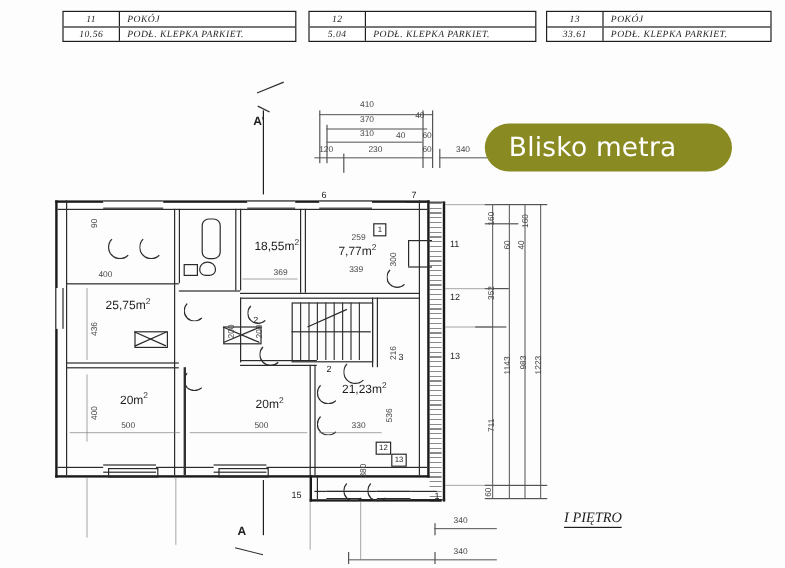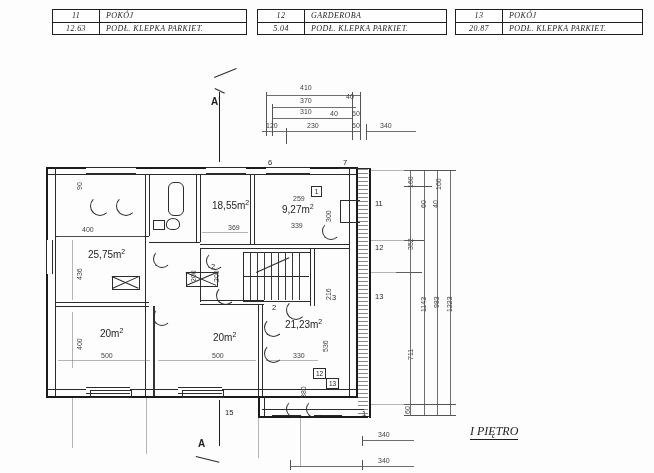--- a/index.html
+++ b/index.html
@@ -133,43 +133,42 @@
 <body style="background: rgb(253, 253, 253);">
 
 <div id="sheet">
 
   <div class="legend-table" style="left:52px;top:9px;width:193px;height:24px;">
     <div class="legend-row top">
       <div class="legend-cell-num">11</div>
       <div class="legend-cell-txt">POKÓJ</div>
     </div>
     <div class="legend-row">
-      <div class="legend-cell-num">12.63</div>
+      <div class="legend-cell-num">10.56</div>
       <div class="legend-cell-txt">PODŁ. KLEPKA PARKIET.</div>
     </div>
   </div>
 
   <div class="legend-table" style="left:257px;top:9px;width:188px;height:24px;">
     <div class="legend-row top">
       <div class="legend-cell-num">12</div>
-      <div class="legend-cell-txt">GARDEROBA</div>
     </div>
     <div class="legend-row">
       <div class="legend-cell-num">5.04</div>
       <div class="legend-cell-txt">PODŁ. KLEPKA PARKIET.</div>
     </div>
   </div>
 
   <div class="legend-table" style="left:455px;top:9px;width:186px;height:24px;">
     <div class="legend-row top">
       <div class="legend-cell-num">13</div>
       <div class="legend-cell-txt">POKÓJ</div>
     </div>
     <div class="legend-row">
-      <div class="legend-cell-num">20.87</div>
+      <div class="legend-cell-num">33.61</div>
       <div class="legend-cell-txt">PODŁ. KLEPKA PARKIET.</div>
     </div>
   </div>
 
   <div class="ink h thin" style="left:266px;top:95px;width:95px;"></div>
   <div class="ink h thin" style="left:272px;top:107px;width:84px;"></div>
   <div class="ink h thin" style="left:272px;top:118px;width:80px;"></div>
   <div class="ink h thin" style="left:262px;top:131px;width:98px;"></div>
   <div class="ink h thin" style="left:366px;top:131px;width:50px;"></div>
 
@@ -295,21 +294,21 @@
   <div class="door" style="left:286px;top:400px;width:16px;height:16px;"></div>
   <div class="door" style="left:306px;top:400px;width:16px;height:16px;"></div>
 
   <div class="area" style="left:88px;top:248px;">
     <span>25,75m</span><sup>2</sup>
   </div>
   <div class="area" style="left:212px;top:199px;">
     <span>18,55m</span><sup>2</sup>
   </div>
   <div class="area" style="left:282px;top:203px;">
-    <span>9,27m</span><sup>2</sup>
+    <span>7,77m</span><sup>2</sup>
   </div>
   <div class="area" style="left:285px;top:318px;">
     <span>21,23m</span><sup>2</sup>
   </div>
   <div class="area" style="left:100px;top:327px;">
     <span>20m</span><sup>2</sup>
   </div>
   <div class="area" style="left:213px;top:331px;">
     <span>20m</span><sup>2</sup>
   </div>
@@ -340,21 +339,21 @@
   <div class="ink v thin" style="left:72px;top:312px;height:56px;opacity:.5;"></div>
 
   <div class="tag" style="left:268px;top:158px;">6</div>
   <div class="tag" style="left:343px;top:158px;">7</div>
   <div class="tag" style="left:375px;top:199px;">11</div>
   <div class="tag" style="left:375px;top:243px;">12</div>
   <div class="tag" style="left:375px;top:292px;">13</div>
   <div class="tag" style="left:272px;top:303px;">2</div>
   <div class="tag" style="left:332px;top:293px;">3</div>
   <div class="tag" style="left:362px;top:409px;">1</div>
-  <div class="tag" style="left:225px;top:408px;">15</div>
+  <div class="tag" style="left:243px;top:408px;">15</div>
   <div class="tag" style="left:211px;top:262px;">2</div>
 
   <div class="numbox" style="left:311px;top:186px;width:9px;height:9px;">1</div>
   <div class="numbox" style="left:313px;top:368px;width:11px;height:9px;">12</div>
   <div class="numbox" style="left:326px;top:378px;width:11px;height:9px;">13</div>
 
   <div class="ink v thin" style="left:410px;top:170px;height:245px;"></div>
   <div class="ink v thin" style="left:424px;top:170px;height:245px;"></div>
   <div class="ink v thin" style="left:437px;top:170px;height:245px;"></div>
   <div class="ink v thin" style="left:450px;top:170px;height:245px;"></div>
@@ -396,14 +395,17 @@
 
   <div class="ink v thin" style="left:146px;top:398px;height:56px;opacity:.5;"></div>
   <div class="ink v thin" style="left:258px;top:418px;height:40px;opacity:.5;"></div>
   <div class="ink v thin" style="left:72px;top:398px;height:50px;opacity:.5;"></div>
   <div class="ink v thin" style="left:300px;top:418px;height:48px;opacity:.5;"></div>
 
   <div class="hand" style="left:470px;top:424px;font-size:12px;">
     <span class="ul">I PIĘTRO</span>
   </div>
 
+  <div id="badge" style="background: rgb(138, 138, 34);">
+    <span style="color: rgb(255, 255, 255);">Blisko metra</span>
+  </div>
 
 </div>
 
 </body></html>

